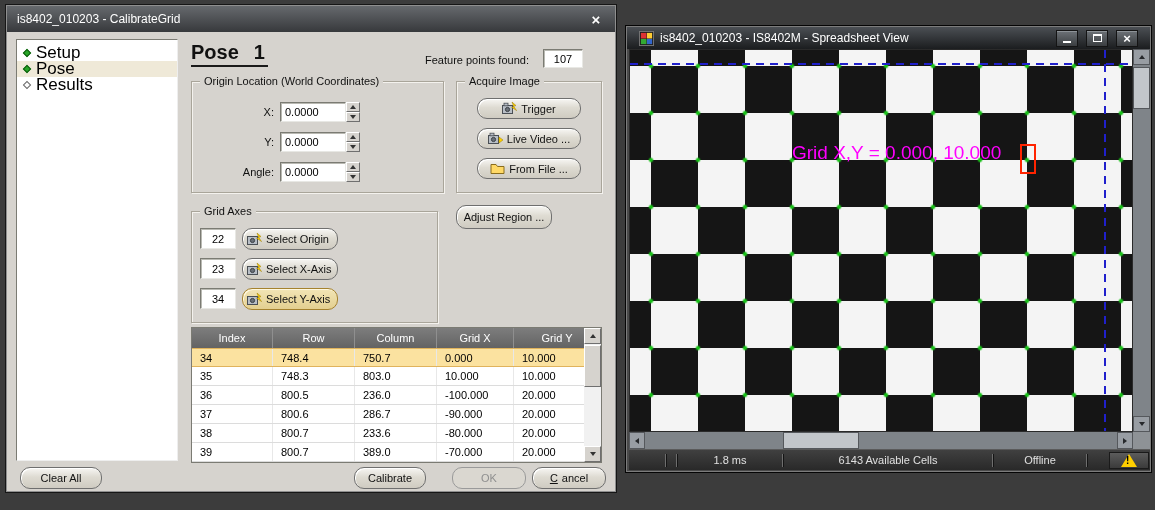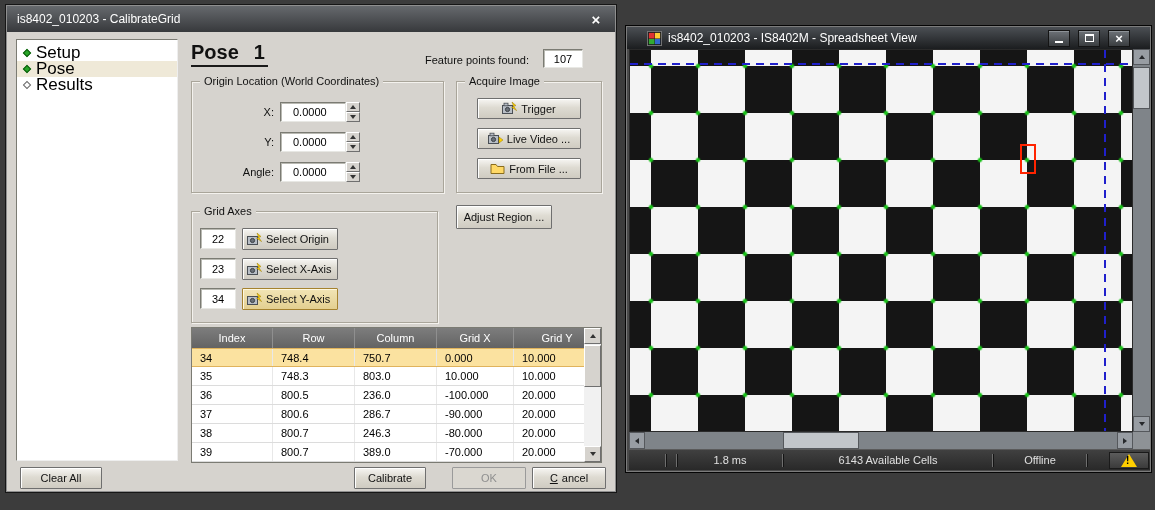--- a/index.html
+++ b/index.html
@@ -4,21 +4,21 @@
 <style>
   * { margin:0; padding:0; box-sizing:border-box; }
   html,body { background:#2e2e2e; }
   body { font-family:"Liberation Sans", sans-serif; }
   #screen { position:relative; width:1155px; height:510px; background:#3c3c3c; overflow:hidden; }
 
   
   .btn3d {
     position:absolute; display:flex; align-items:center; justify-content:center; gap:4px;
     background:linear-gradient(#f7f6f3,#dedbd2 45%,#cfcbc1);
-    border:1px solid #6f6f6f; border-radius:1px;
+    border:1px solid #6f6f6f; border-radius:10px;
     box-shadow:inset 1px 1px 0 #ffffff;
     font-size:11px; color:#111; cursor:default;
   }
   .btn3d.disabled { color:#8f8f8f; background:#dad7d0; box-shadow:none; border-color:#9a9a9a; }
   .btn3d.active {
     background:linear-gradient(#f2e5b6,#e3cf90);
     border:1px solid #a5822f; box-shadow:inset 1px 1px 0 #fff8e0;
   }
   .sunken {
     position:absolute; background:#fff;
@@ -68,21 +68,21 @@
     border-bottom:2px solid #1a1a1a; padding:0 3px 1px 0; display:inline-flex; gap:15px;
   }
   .fp-label { position:absolute; left:419px; top:49px; font-size:11px; color:#111; }
   .fp-value { left:537px; top:44px; width:40px; height:19px; justify-content:center; }
 
   .origin-group { left:185px; top:76px; width:253px; height:112px; }
   .acquire-group { left:450px; top:76px; width:146px; height:112px; }
   .gridaxes-group { left:185px; top:206px; width:247px; height:112px; }
 
   .field-label { position:absolute; width:74px; text-align:right; font-size:11px; color:#111; }
-  .field-input { left:88px; width:66px; height:20px; padding-left:12px; }
+  .field-input { left:88px; width:66px; height:20px; padding-left:4px; }
   .spin { position:absolute; left:154px; width:14px; height:20px; display:flex; flex-direction:column; }
   .spin-btn { flex:1; background:#d6d3ce; border:1px solid; border-color:#fff #6f6f6f #6f6f6f #fff;
     display:flex; align-items:center; justify-content:center; }
 
   .acq-btn { left:20px; width:104px; height:21px; }
   .adjust-btn { left:450px; top:200px; width:96px; height:24px; }
 
   .ga-input { left:8px; width:36px; height:21px; justify-content:center; }
   .ga-btn { left:50px; width:96px; height:22px; justify-content:flex-start; padding-left:4px; }
 
@@ -112,21 +112,21 @@
   .accel { text-decoration:underline; }
 
   
   .right-win {
     position:absolute; left:625px; top:25px; width:527px; height:448px;
     background:#4a4a4a; border:1px solid #050505; box-shadow:inset 0 0 0 1px #7c7c7c;
   }
   .rw-titlebar {
     position:absolute; left:1px; right:1px; top:1px; height:22px;
     background:linear-gradient(#4b4f54,#1b1d1f);
-    display:flex; align-items:center; padding:0 20px; color:#fff; font-size:12px; gap:6px;
+    display:flex; align-items:center; padding:0 12px; color:#fff; font-size:12px; gap:6px;
   }
   .rw-title { flex:1; white-space:nowrap; overflow:hidden; }
   .win-btn { width:22px; height:17px; background:linear-gradient(#6d7277,#3a3d40);
     border:1px solid #141414; box-shadow:inset 0 1px 0 #8d9297;
     display:flex; align-items:center; justify-content:center; margin-left:2px; }
   .glyph-min { width:8px; height:2px; background:#fff; margin-top:8px; }
   .glyph-max { width:9px; height:8px; border:1px solid #fff; border-top:2px solid #fff; }
   .glyph-close { color:#fff; font-size:13px; font-weight:bold; line-height:1; }
 
   .image-region {
@@ -350,21 +350,21 @@
       <div class="trow">
         <div class="tc c0">37</div>
         <div class="tc c1">800.6</div>
         <div class="tc c2">286.7</div>
         <div class="tc c3">-90.000</div>
         <div class="tc c4">20.000</div>
       </div>
       <div class="trow">
         <div class="tc c0">38</div>
         <div class="tc c1">800.7</div>
-        <div class="tc c2">246.3</div>
+        <div class="tc c2">233.6</div>
         <div class="tc c3">-80.000</div>
         <div class="tc c4">20.000</div>
       </div>
       <div class="trow">
         <div class="tc c0">39</div>
         <div class="tc c1">800.7</div>
         <div class="tc c2">389.0</div>
         <div class="tc c3">-70.000</div>
         <div class="tc c4">20.000</div>
       </div>
@@ -413,20 +413,21 @@
       <span class="win-btn">
           <span class="glyph-close">×</span>
         </span>
     </div>
 
     <div class="image-region">
       <div class="board"></div>
       <div class="axis-h"></div>
       <div class="axis-v"></div>
       <div class="sel-marker"></div>
+      <div class="overlay-text">Grid X,Y = 0.000, 10.000</div>
     </div>
 
     <div class="vscroll">
       <div class="sc-btn v-up">
           <span class="tri-up light"></span>
         </div>
       <div class="v-thumb"></div>
       <div class="sc-btn v-down">
           <span class="tri-down light"></span>
         </div>

